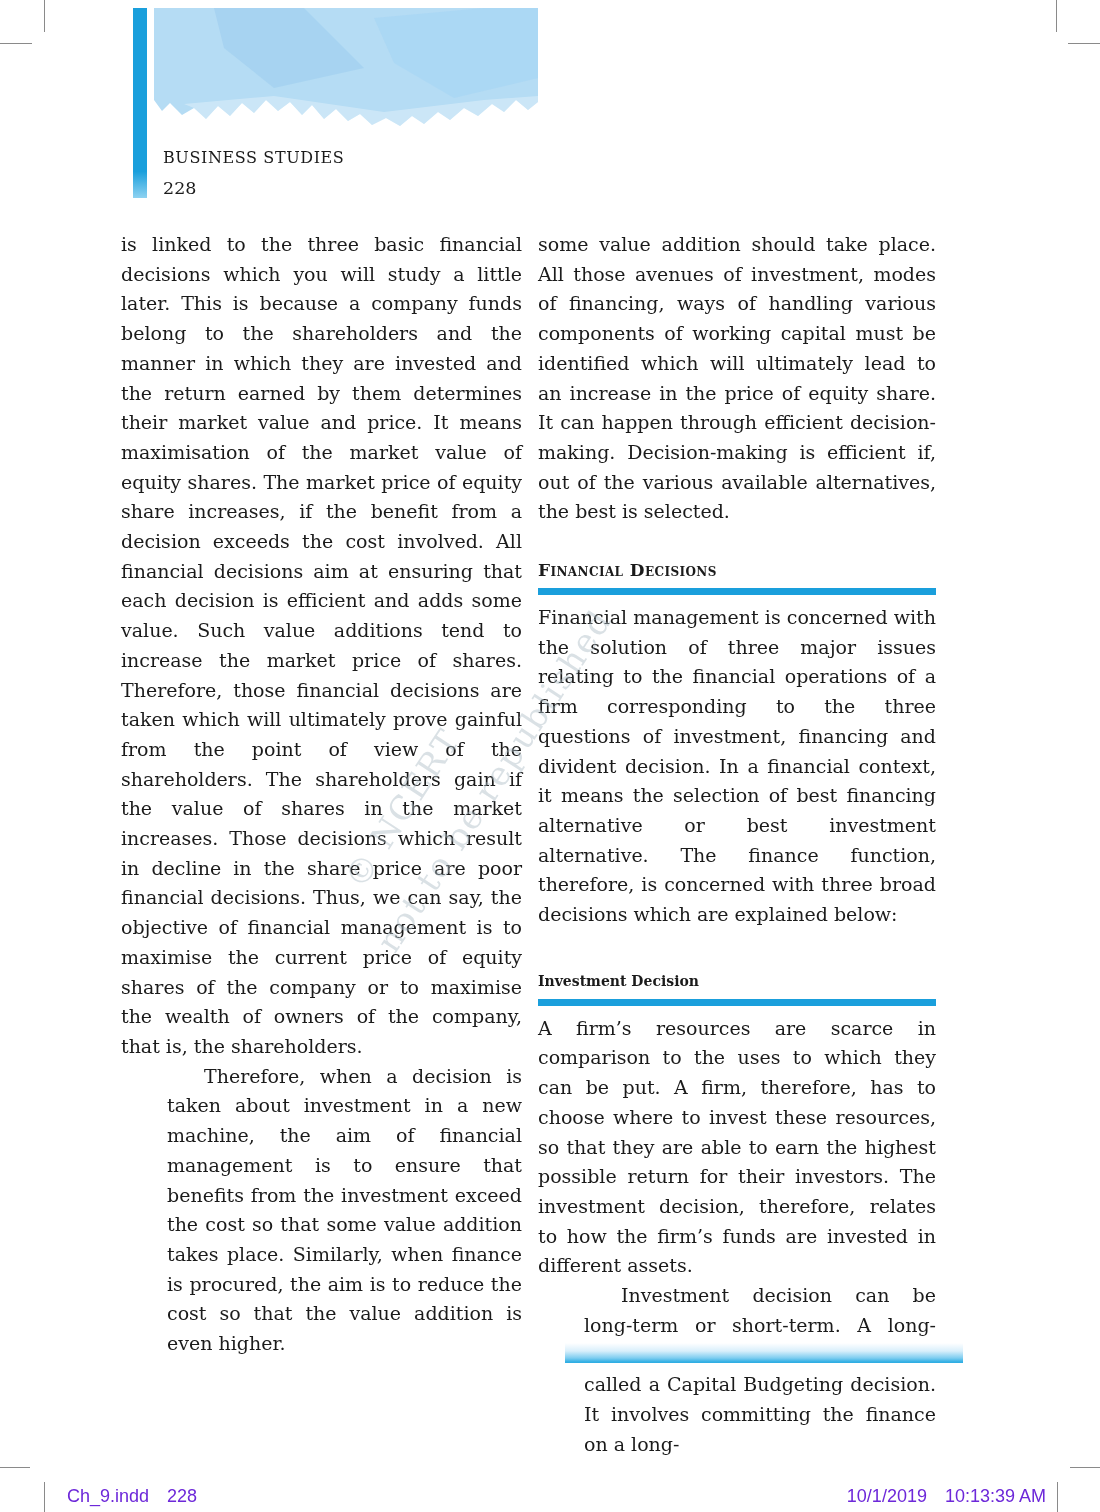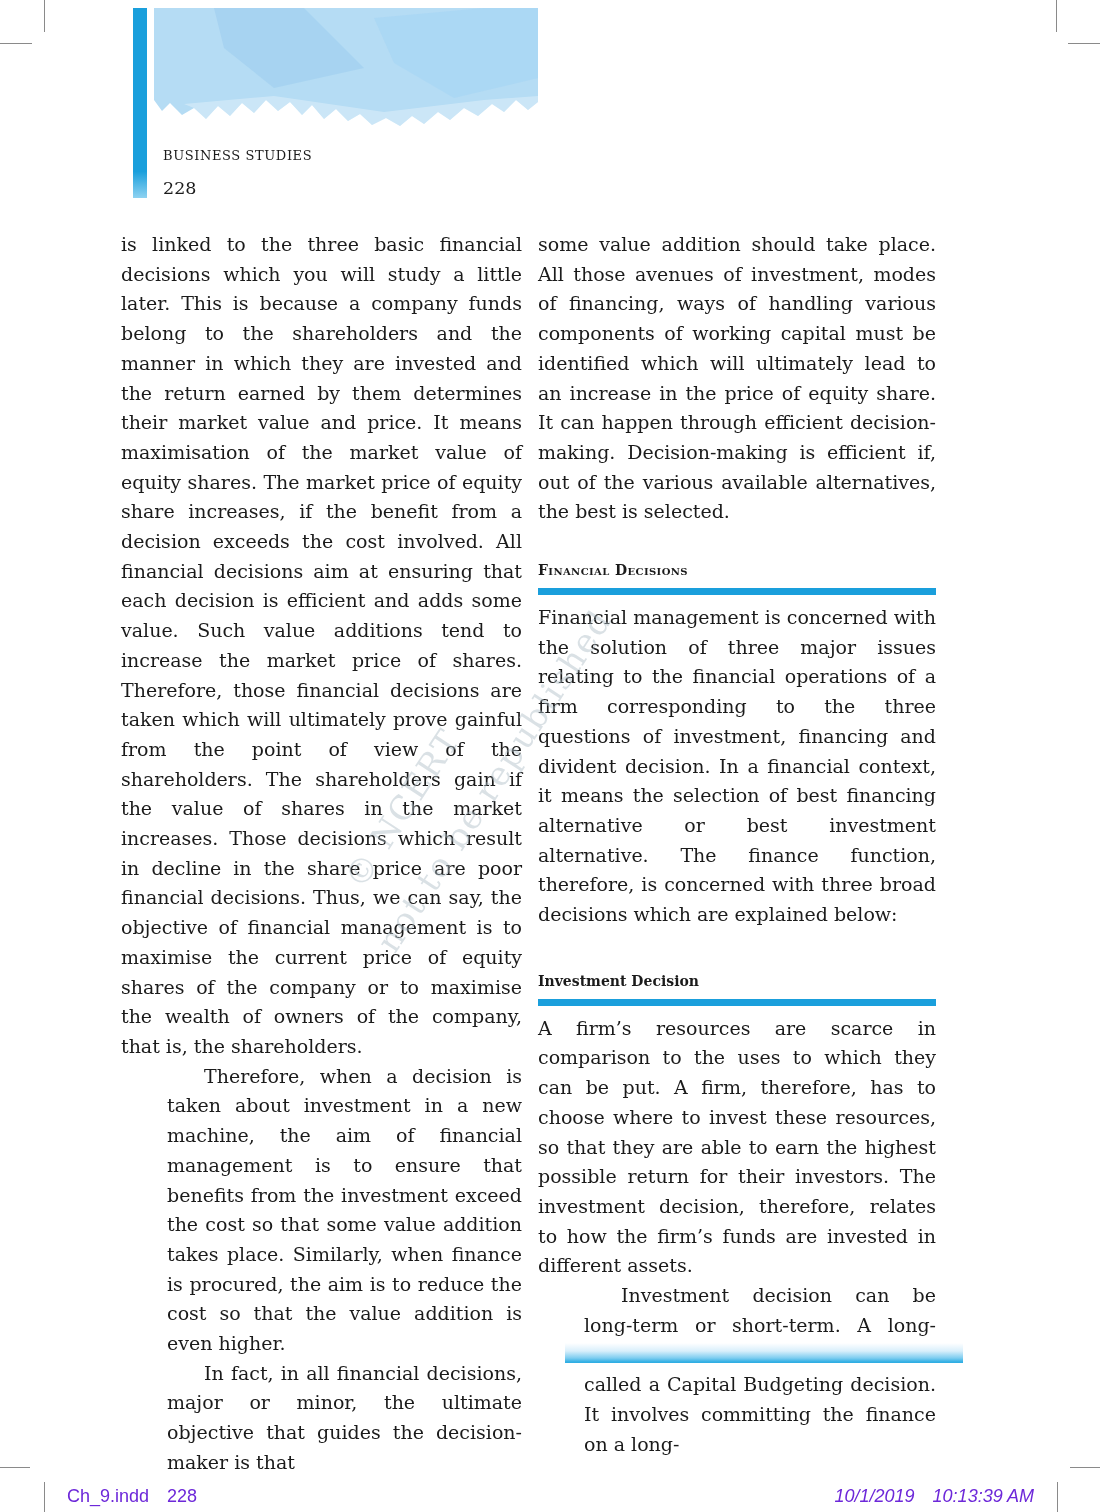--- a/index.html
+++ b/index.html
@@ -11,34 +11,34 @@
   
   .mark { position:absolute; background:#8a8a8a; }
   
   .brand-bar {
     position:absolute; left:133px; top:8px; width:14px; height:190px;
     background:linear-gradient(to bottom,#1a9fdc 0%,#1a9fdc 86%,#8ed2f1 100%);
   }
   .banner { position:absolute; left:154px; top:8px; width:384px; height:130px; }
   .book-title {
     position:absolute; left:163px; top:148px;
-    font-size:13px; letter-spacing:0.6px; color:#1b1b1b;
+    font-size:16px; letter-spacing:0.6px; color:#1b1b1b;
   }
   .page-num { position:absolute; left:163px; top:178px; font-size:17.5px; }
   
   .col { position:absolute; top:230px; }
   .col-left  { left:121px; width:401px; }
   .col-right { left:538px; width:398px; }
   .col p {
     margin:0; text-align:justify; font-size:19px; line-height:29.7px;
     color:#1b1b1b;
   }
   .col p.indent { text-indent:37px;margin-left:46px; }
   .sec-head {
-    margin:30px 0 0 0; font-weight:bold; font-size:14px; line-height:26px;
+    margin:30px 0 0 0; font-weight:bold; font-size:17px; line-height:26px;
     font-variant:small-caps; letter-spacing:0.4px;
   }
   .sub-head { margin:38px 0 0 0; font-weight:bold; font-size:14px; line-height:26px; }
   .head-bar { height:7px; background:#1a9fdc; margin-top:5px; }
   .para-after-bar { margin-top:8px !important; }
   
   .gradient-rule {
     position:absolute; left:565px; top:1343px; width:398px; height:20px;
     background:linear-gradient(to bottom,#ffffff 0%,#d9effb 40%,#7ecdf0 75%,#29abe2 97%,#55bde8 100%);
   }
@@ -58,21 +58,21 @@
   
   .folio {
     position:absolute; left:0; top:1447px; width:1100px; text-align:center;
     font-family:"Liberation Sans", sans-serif; font-size:16px; color:#1b1b1b;
   }
   .slug {
     position:absolute; top:1486px; font-family:"Liberation Sans", sans-serif;
     font-size:18px; color:#6d28d9; white-space:nowrap;
   }
   .slug-left  { left:67px; }
-  .slug-right { right:66px;font-style:italic; }
+  .slug-right { right:54px; }
   .slug .gap { display:inline-block; width:18px; }
 </style>
 </head>
 <body>
 
 <div class="page">
 
   <div class="mark" style="left:44px;top:0;width:1px;height:32px;"></div>
   <div class="mark" style="left:0;top:43px;width:32px;height:1px;"></div>
   <div class="mark" style="left:1056px;top:0;width:1px;height:32px;"></div>
@@ -90,21 +90,20 @@
       <polygon fill="rgba(140,195,235,0.35)" points="60,0 150,0 210,60 120,80 70,40"></polygon>
       <polygon fill="rgba(160,210,243,0.45)" points="220,10 330,0 384,0 384,70 300,90 240,55"></polygon>
     </svg>
   </div>
   <div class="book-title">BUSINESS STUDIES</div>
   <div class="page-num">228</div>
 
   <div class="col col-left">
     <p>is linked to the three basic financial decisions which you will study a little later. This is because a company funds belong to the shareholders and the manner in which they are invested and the return earned by them determines their market value and price. It means maximisation of the market value of equity shares. The market price of equity share increases, if the benefit from a decision exceeds the cost involved. All financial decisions aim at ensuring that each decision is efficient and adds some value. Such value additions tend to increase the market price of shares. Therefore, those financial decisions are taken which will ultimately prove gainful from the point of view of the shareholders. The shareholders gain if the value of shares in the market increases. Those decisions which result in decline in the share price are poor financial decisions. Thus, we can say, the objective of financial management is to maximise the current price of equity shares of the company or to maximise the wealth of owners of the company, that is, the shareholders.</p>
     <p class="indent">Therefore, when a decision is taken about investment in a new machine, the aim of financial management is to ensure that benefits from the investment exceed the cost so that some value addition takes place. Similarly, when finance is procured, the aim is to reduce the cost so that the value addition is even higher.</p>
-    <p class="indent">In fact, in all financial decisions, major or minor, the ultimate objective that guides the decision-maker is that</p>
   </div>
 
   <div class="col col-right">
     <p>some value addition should take place. All those avenues of investment, modes of financing, ways of handling various components of working capital must be identified which will ultimately lead to an increase in the price of equity share. It can happen through efficient decision-making. Decision-making is efficient if, out of the various available alternatives, the best is selected.</p>
     <h2 class="sec-head">Financial Decisions</h2>
     <div class="head-bar"></div>
     <p class="para-after-bar">Financial management is concerned with the solution of three major issues relating to the financial operations of a firm corresponding to the three questions of investment, financing and divident decision. In a financial context, it means the selection of best financing alternative or best investment alternative. The finance function, therefore, is concerned with three broad decisions which are explained below:</p>
     <h3 class="sub-head">Investment Decision</h3>
     <div class="head-bar"></div>
     <p class="para-after-bar">A firm’s resources are scarce in comparison to the uses to which they can be put. A firm, therefore, has to choose where to invest these resources, so that they are able to earn the highest possible return for their investors. The investment decision, therefore, relates to how the firm’s funds are invested in different assets.</p>

